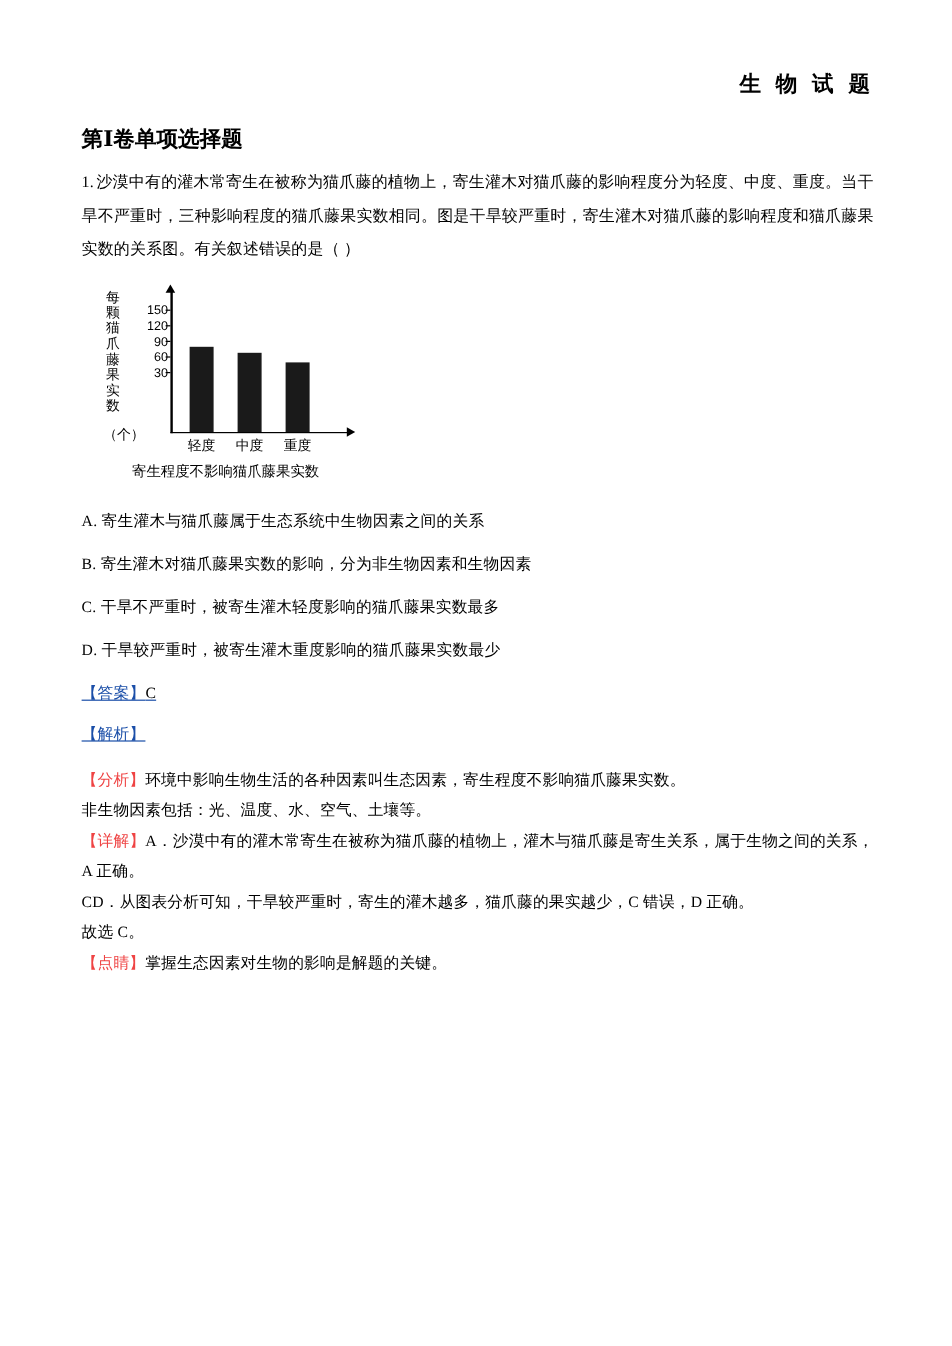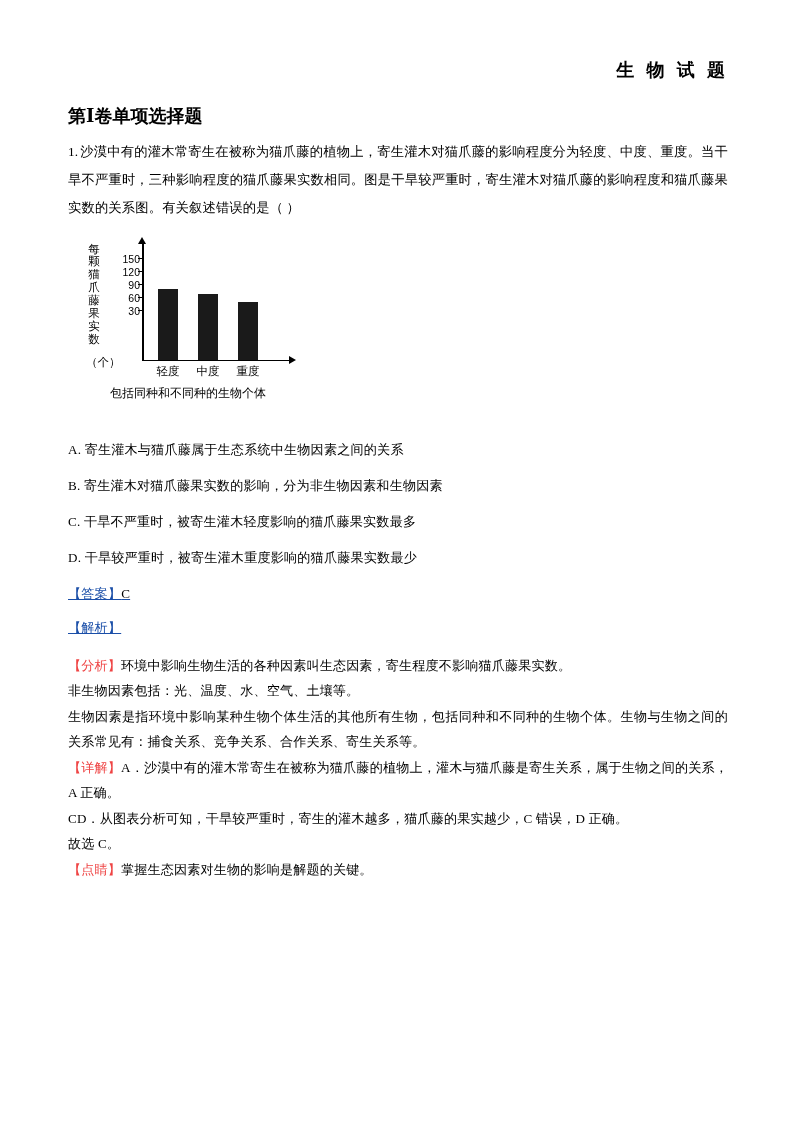--- a/index.html
+++ b/index.html
@@ -157,21 +157,21 @@
   }
   .xcaption {
     position: absolute;
     left: 24px;
     top: 148px;
     font-size: 12px;
     white-space: nowrap;
   }
   
   .options {
-    margin-top: 24px;
+    margin-top: 8px;
   }
   .opt {
     font-size: 13.1px;
     line-height: 1.45;
     margin: 0 0 17px 0;
     letter-spacing: 0.2px;
   }
   .opt .ol {
     font-family: "Liberation Serif", serif;
   }
@@ -243,21 +243,21 @@
         <div class="tickmark" style="top:73px;"></div>
 
         <div class="bar" style="left:72px; top:52px;  height:71px;"></div>
         <div class="bar" style="left:112px; top:57px; height:66px;"></div>
         <div class="bar" style="left:152px; top:65px; height:58px;"></div>
 
         <div class="cat" style="left:62px;">轻度</div>
         <div class="cat" style="left:102px;">中度</div>
         <div class="cat" style="left:142px;">重度</div>
 
-        <div class="xcaption">包括同种和不同种的生物个体</div>
+        <div class="xcaption">寄生程度不影响猫爪藤果实数</div>
       </div>
     </div>
 
     <div class="options">
       <div class="opt">
         <span class="ol">A.</span>
         <span>寄生灌木与猫爪藤属于生态系统中生物因素之间的关系</span>
       </div>
       <div class="opt">
         <span class="ol">B.</span>
@@ -282,23 +282,20 @@
     </div>
 
     <div>
       <p class="exp-line">
         <span class="tag">【分析】</span><span>环境中影响生物生活的各种因素叫生态因素，寄生程度不影响猫爪藤果实数。</span>
       </p>
       <p class="exp-line">
         <span>非生物因素包括：光、温度、水、空气、土壤等。</span>
       </p>
       <p class="exp-line">
-        <span>生物因素是指环境中影响某种生物个体生活的其他所有生物，包括同种和不同种的生物个体。生物与生物之间的关系常见有：捕食关系、竞争关系、合作关系、寄生关系等。</span>
-      </p>
-      <p class="exp-line">
         <span class="tag">【详解】</span><span>A．沙漠中有的灌木常寄生在被称为猫爪藤的植物上，灌木与猫爪藤是寄生关系，属于生物之间的关系，A 正确。</span>
       </p>
       <p class="exp-line">
         <span>CD．从图表分析可知，干旱较严重时，寄生的灌木越多，猫爪藤的果实越少，C 错误，D 正确。</span>
       </p>
       <p class="exp-line">
         <span>故选 C。</span>
       </p>
       <p class="exp-line">
         <span class="tag">【点睛】</span><span>掌握生态因素对生物的影响是解题的关键。</span>

